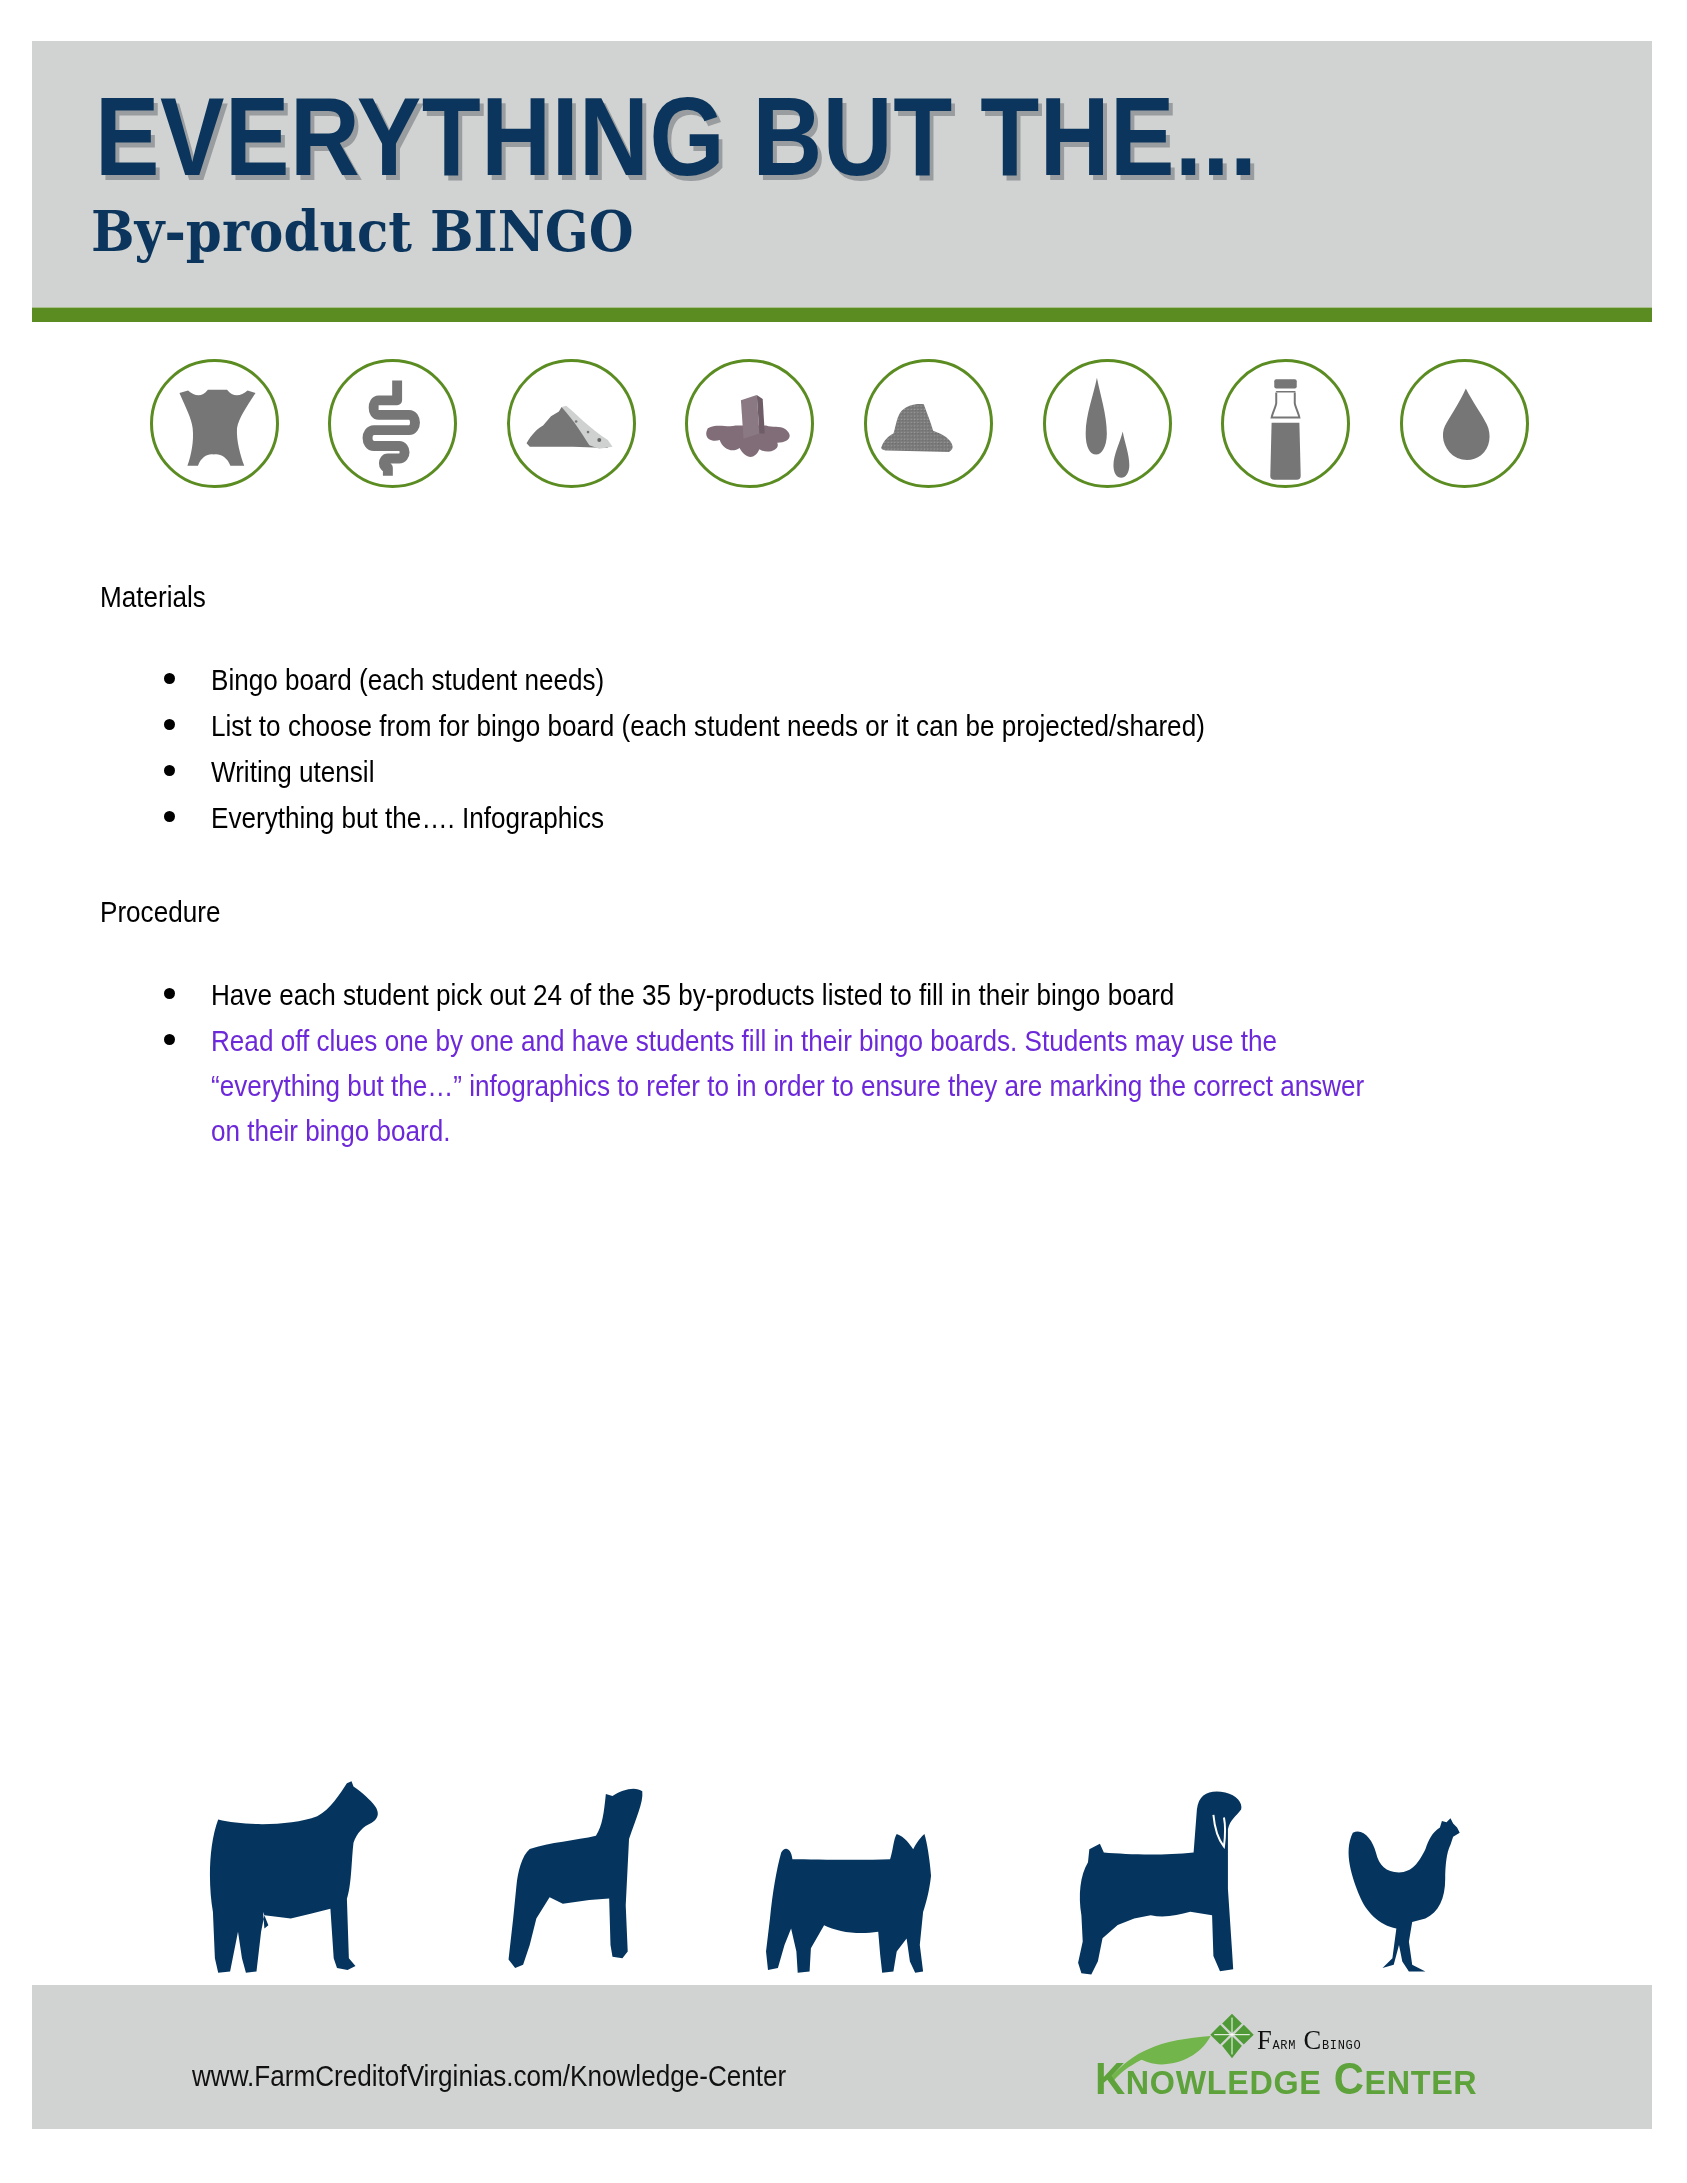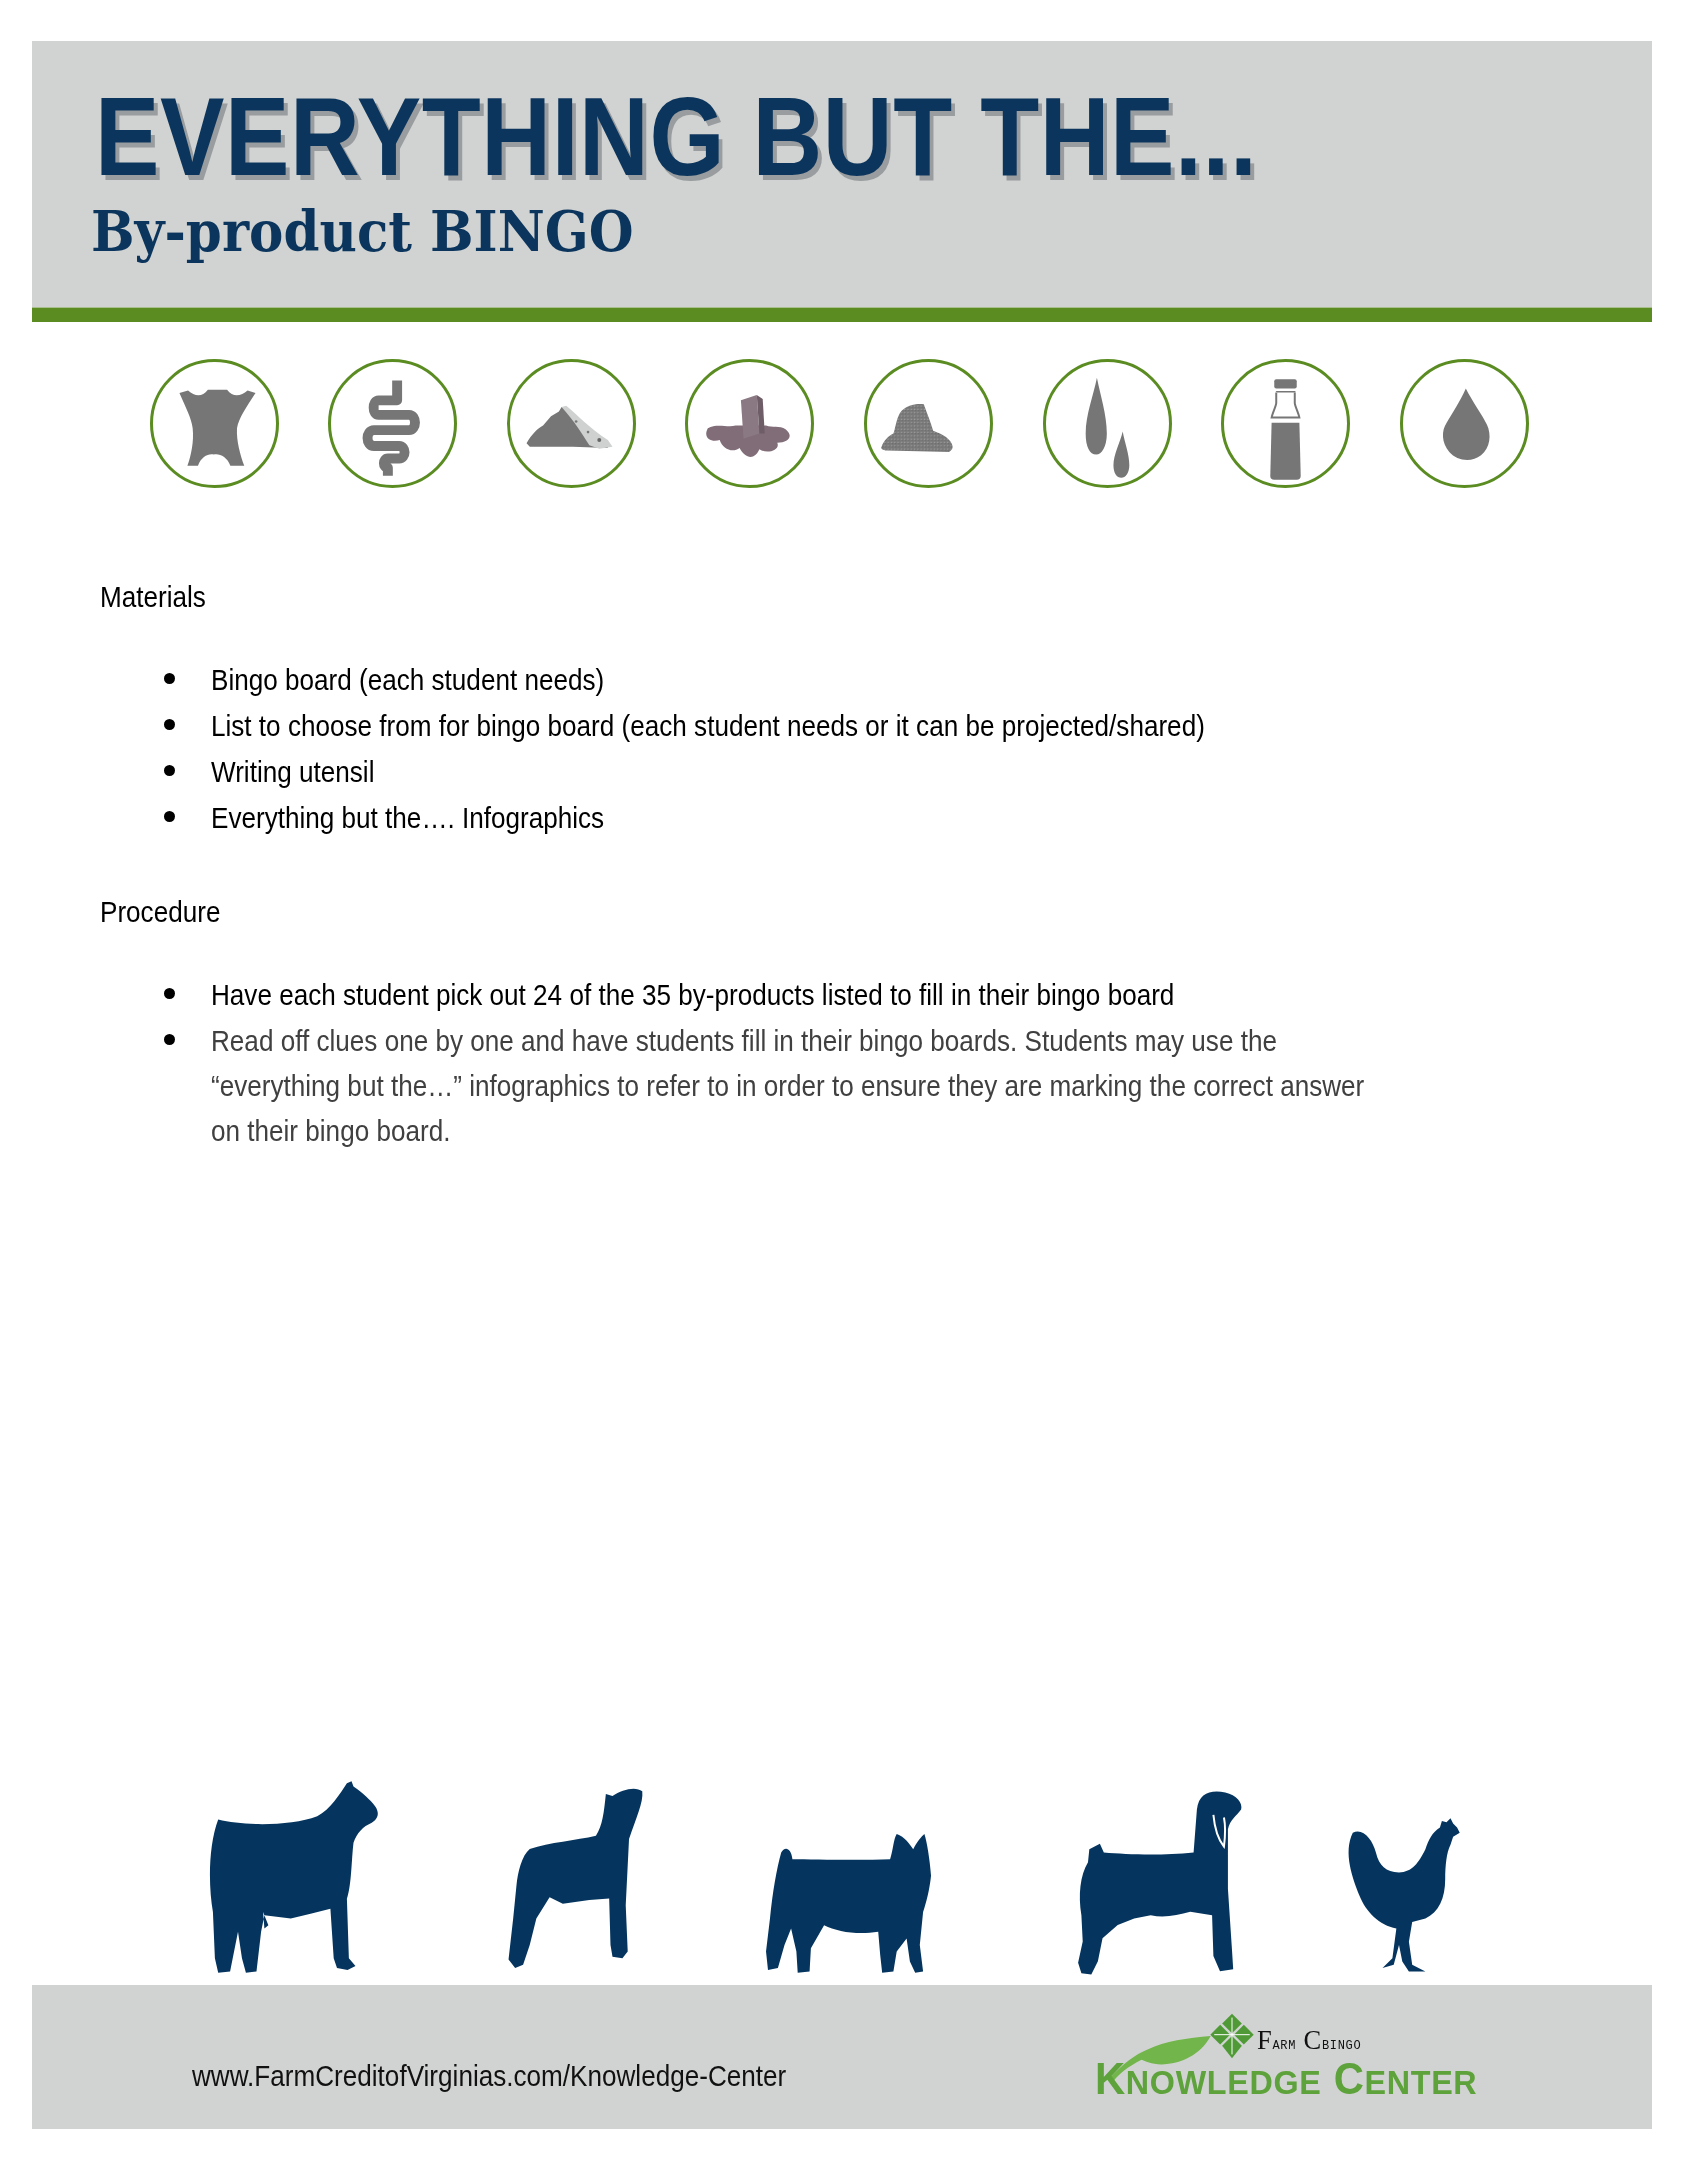--- a/index.html
+++ b/index.html
@@ -40,21 +40,21 @@
     transform-origin:left top; transform:scaleX(0.9); white-space:nowrap;
   }
   .bullet-list { position:absolute; left:0; margin:12px; padding:0; list-style:none; width:1687px; }
   .bullet-item { position:relative; height:46px; }
   .bullet-item.wrap { height:auto; }
   .bullet-dot { position:absolute; left:152px; top:14.6px; width:11.2px; height:11.2px; border-radius:50%; background:#000; }
   .bullet-text {
     position:absolute; left:199px; top:0; font-size:29px; line-height:45px; color:#000;
     white-space:nowrap; transform-origin:left top; transform:scaleX(0.9);
   }
-  .bullet-text-block { position:relative; margin-left:199px; font-size:29px; line-height:45px; color:#404040; width:1449px; }
+  .bullet-text-block { position:relative; margin-left:199px; font-size:29px; line-height:45px; color:#6d28d9; width:1449px; }
   .bullet-text-block span { display:block; white-space:nowrap; transform-origin:left top; transform:scaleX(0.9); }
 
   
   .animal { position:absolute; }
   .animal svg { width:100%; height:100%; display:block; }
 
   
   .footer-band { position:absolute; left:32px; top:1985px; width:1620px; height:144px; background:#d1d3d2; }
   .footer-url {
     position:absolute; left:192px; top:2059px; font-size:29px; line-height:34px; color:#111;

